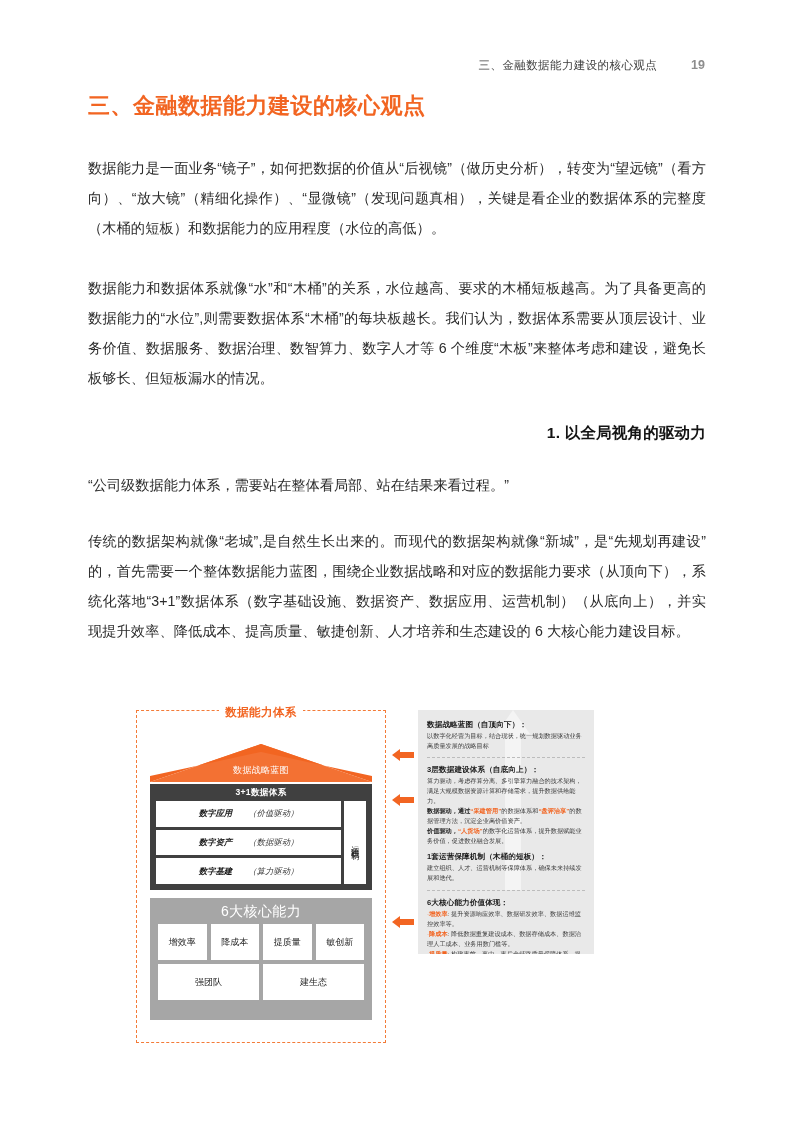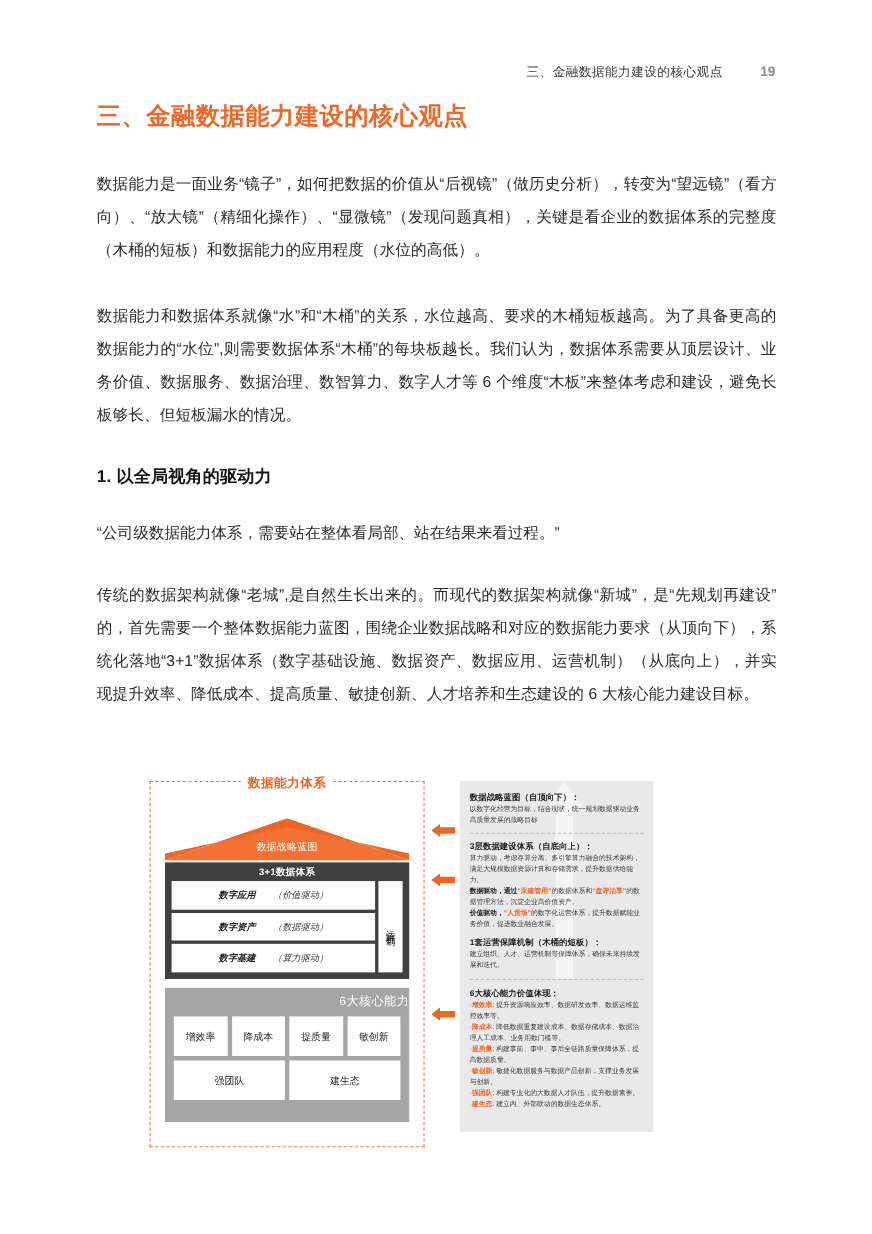--- a/index.html
+++ b/index.html
@@ -65,20 +65,21 @@
     text-align: justify;
     letter-spacing: .1px;
   }
 
   h2.sub-title {
     font-size: 15.5px;
     font-weight: bold;
     color: #141414;
     margin: 4px 0 26px 0;
     letter-spacing: .2px;
+    text-align: right;
   }
 
   p.quote-text {
     font-size: 14.2px;
     line-height: 30px;
     margin: 0 0 26px 0;
     color: #2b2b2b;
   }
 
   
@@ -203,22 +204,22 @@
     left: 150px;
     top: 198px;
     width: 222px;
     height: 122px;
     background: #a6a6a6;
     box-sizing: border-box;
   }
   .grey-title {
     height: 26px;
     line-height: 26px;
-    text-align: right;
-    font-size: 11px;
+    text-align: center;
+    font-size: 14px;
     color: #ffffff;
     letter-spacing: .4px;
   }
   .grey-grid {
     margin: 0 8px;
     display: flex;
     flex-direction: column;
     gap: 4px;
   }
   .grey-row { display: flex; gap: 4px; }
@@ -240,21 +241,21 @@
     height: 14px;
   }
   .arrow svg { display: block; }
 
   
   .right-panel {
     position: absolute;
     left: 418px;
     top: 10px;
     width: 176px;
-    height: 319px;
+    height: 244px;
     background: #e9e9e9;
     box-sizing: border-box;
     padding: 9px 9px 8px 9px;
     overflow: hidden;
   }
   .panel-up-arrow {
     position: absolute;
     left: 78px;
     top: 0px;
     width: 34px;

